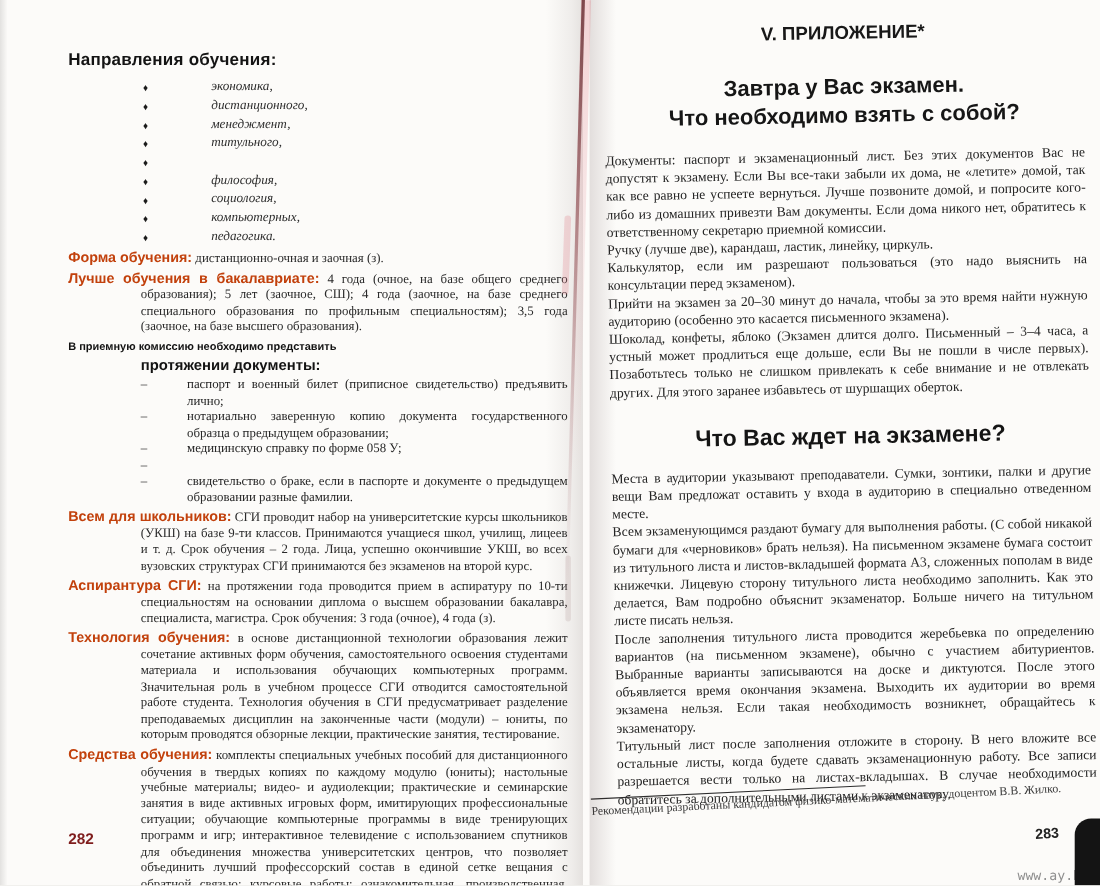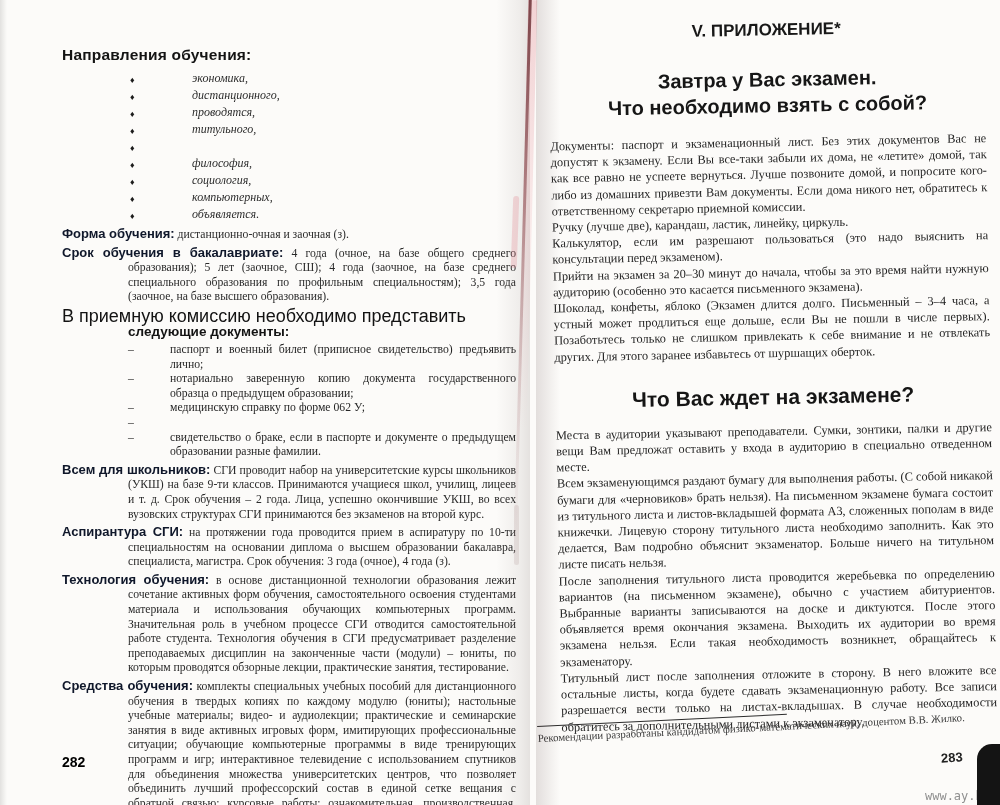--- a/index.html
+++ b/index.html
@@ -13,27 +13,27 @@
     position:absolute; left:0; top:0; width:524px; height:805px;
     padding:24px 8px 0 62px; box-sizing:border-box;margin-top:20px;
   }
   .dir-heading {
     font-family:"Liberation Sans", sans-serif; font-weight:bold;
     font-size:15.5px; margin:2px 0 7px 0; color:#141414; letter-spacing:.2px;
   }
   .bullet-item { display:flex; font-style:italic; font-size:12px; line-height:15px; color:#2c2c2c; }
   .bullet-item .marker { margin-left:68px; width:62px; font-style:normal; font-size:9px; padding-top:2px; color:#1c1c1c; }
   .lp-par { font-size:11.7px; line-height:14.6px; text-align:justify; margin:3px 0; padding-left:66px; text-indent:-66px; color:#2a2a2a; }
-  .lp-par .lbl { font-family:"Liberation Sans", sans-serif; font-weight:bold; font-size:13px; color:#0f172a; }
-  .adm-h1 { font-family:"Liberation Sans", sans-serif; font-weight:normal; font-size:18px; line-height:16.5px; margin:3px 0 0 0; color:#131313; }
+  .lp-par .lbl { font-family:"Liberation Sans", sans-serif; font-weight:bold; font-size:13px; color:#c2410c; }
+  .adm-h1 { font-family:"Liberation Sans", sans-serif; font-weight:bold; font-size:10px; line-height:16.5px; margin:3px 0 0 0; color:#131313; }
   .adm-h2 { font-family:"Liberation Sans", sans-serif; font-weight:bold; font-size:13.5px; line-height:16.5px; margin:0 0 2px 66px; color:#131313; }
   .dash-item { display:flex; font-size:11.7px; line-height:14.6px; }
   .dash-item .marker { margin-left:66px; width:42px; flex:none; }
   .dash-item .txt { flex:1; text-align:justify; }
-  .pn-left { position:absolute; left:62px; top:754px; font-family:"Liberation Sans", sans-serif; font-weight:bold; font-size:14px; color:#000000; }
+  .pn-left { position:absolute; left:62px; top:754px; font-family:"Liberation Sans", sans-serif; font-weight:bold; font-size:14px; color:#7f1d1d; }
 
   
   .right-page {
     position:absolute; left:538px; top:0; width:462px; height:805px;
     padding:12px 16px 0 10px; box-sizing:border-box;
   }
   .rp-rotate { transform:rotate(-1.1deg); transform-origin:30% 0; }
   .rp-title { text-align:center; font-family:"Liberation Sans", sans-serif; font-weight:bold; font-size:17px; margin:10px 0 0 0; color:#181818; }
   .rp-sub { text-align:center; font-family:"Liberation Sans", sans-serif; font-weight:bold; font-size:20px; line-height:26px; margin:26px 0 16px 0; color:#161616; }
   .rp-p { font-size:12.4px; line-height:16.2px; text-align:justify; margin:0; color:#242424; }
@@ -68,21 +68,21 @@
     <div class="bullet-item">
       <span class="marker">♦</span>
       <span>экономика,</span>
     </div>
     <div class="bullet-item">
       <span class="marker">♦</span>
       <span>дистанционного,</span>
     </div>
     <div class="bullet-item">
       <span class="marker">♦</span>
-      <span>проводятся,</span>
+      <span>менеджмент,</span>
     </div>
     <div class="bullet-item">
       <span class="marker">♦</span>
       <span>титульного,</span>
     </div>
     <div class="bullet-item">
       <span class="marker">♦</span>
     </div>
     <div class="bullet-item">
       <span class="marker">♦</span>
@@ -91,42 +91,42 @@
     <div class="bullet-item">
       <span class="marker">♦</span>
       <span>социология,</span>
     </div>
     <div class="bullet-item">
       <span class="marker">♦</span>
       <span>компьютерных,</span>
     </div>
     <div class="bullet-item">
       <span class="marker">♦</span>
-      <span>объявляется.</span>
+      <span>педагогика.</span>
     </div>
 
     <p class="lp-par"><span class="lbl">Форма обучения:</span> <span>дистанционно-очная и заочная (з).</span></p>
 
 
-    <p class="lp-par"><span class="lbl">Срок обучения в бакалавриате:</span> <span>4 года (очное, на базе общего среднего образования); 5 лет (заочное, СШ); 4 года (заочное, на базе среднего специального образования по профильным специальностям); 3,5 года (заочное, на базе высшего образования).</span></p>
+    <p class="lp-par"><span class="lbl">Лучше обучения в бакалавриате:</span> <span>4 года (очное, на базе общего среднего образования); 5 лет (заочное, СШ); 4 года (заочное, на базе среднего специального образования по профильным специальностям); 3,5 года (заочное, на базе высшего образования).</span></p>
 
     <div class="adm-h1">В приемную комиссию необходимо представить</div>
-    <div class="adm-h2">следующие документы:</div>
+    <div class="adm-h2">протяжении документы:</div>
 
     <div class="dash-item">
       <span class="marker">–</span>
       <span class="txt">паспорт и военный билет (приписное свидетельство) предъявить лично;</span>
     </div>
     <div class="dash-item">
       <span class="marker">–</span>
       <span class="txt">нотариально заверенную копию документа государственного образца о предыдущем образовании;</span>
     </div>
     <div class="dash-item">
       <span class="marker">–</span>
-      <span class="txt">медицинскую справку по форме 062 У;</span>
+      <span class="txt">медицинскую справку по форме 058 У;</span>
     </div>
     <div class="dash-item">
       <span class="marker">–</span>
     </div>
     <div class="dash-item">
       <span class="marker">–</span>
       <span class="txt">свидетельство о браке, если в паспорте и документе о предыдущем образовании разные фамилии.</span>
     </div>
 
     <p class="lp-par"><span class="lbl">Всем для школьников:</span> <span>СГИ проводит набор на университетские курсы школьников (УКШ) на базе 9-ти классов. Принимаются учащиеся школ, училищ, лицеев и т. д. Срок обучения – 2 года. Лица, успешно окончившие УКШ, во всех вузовских структурах СГИ принимаются без экзаменов на второй курс.</span></p>

